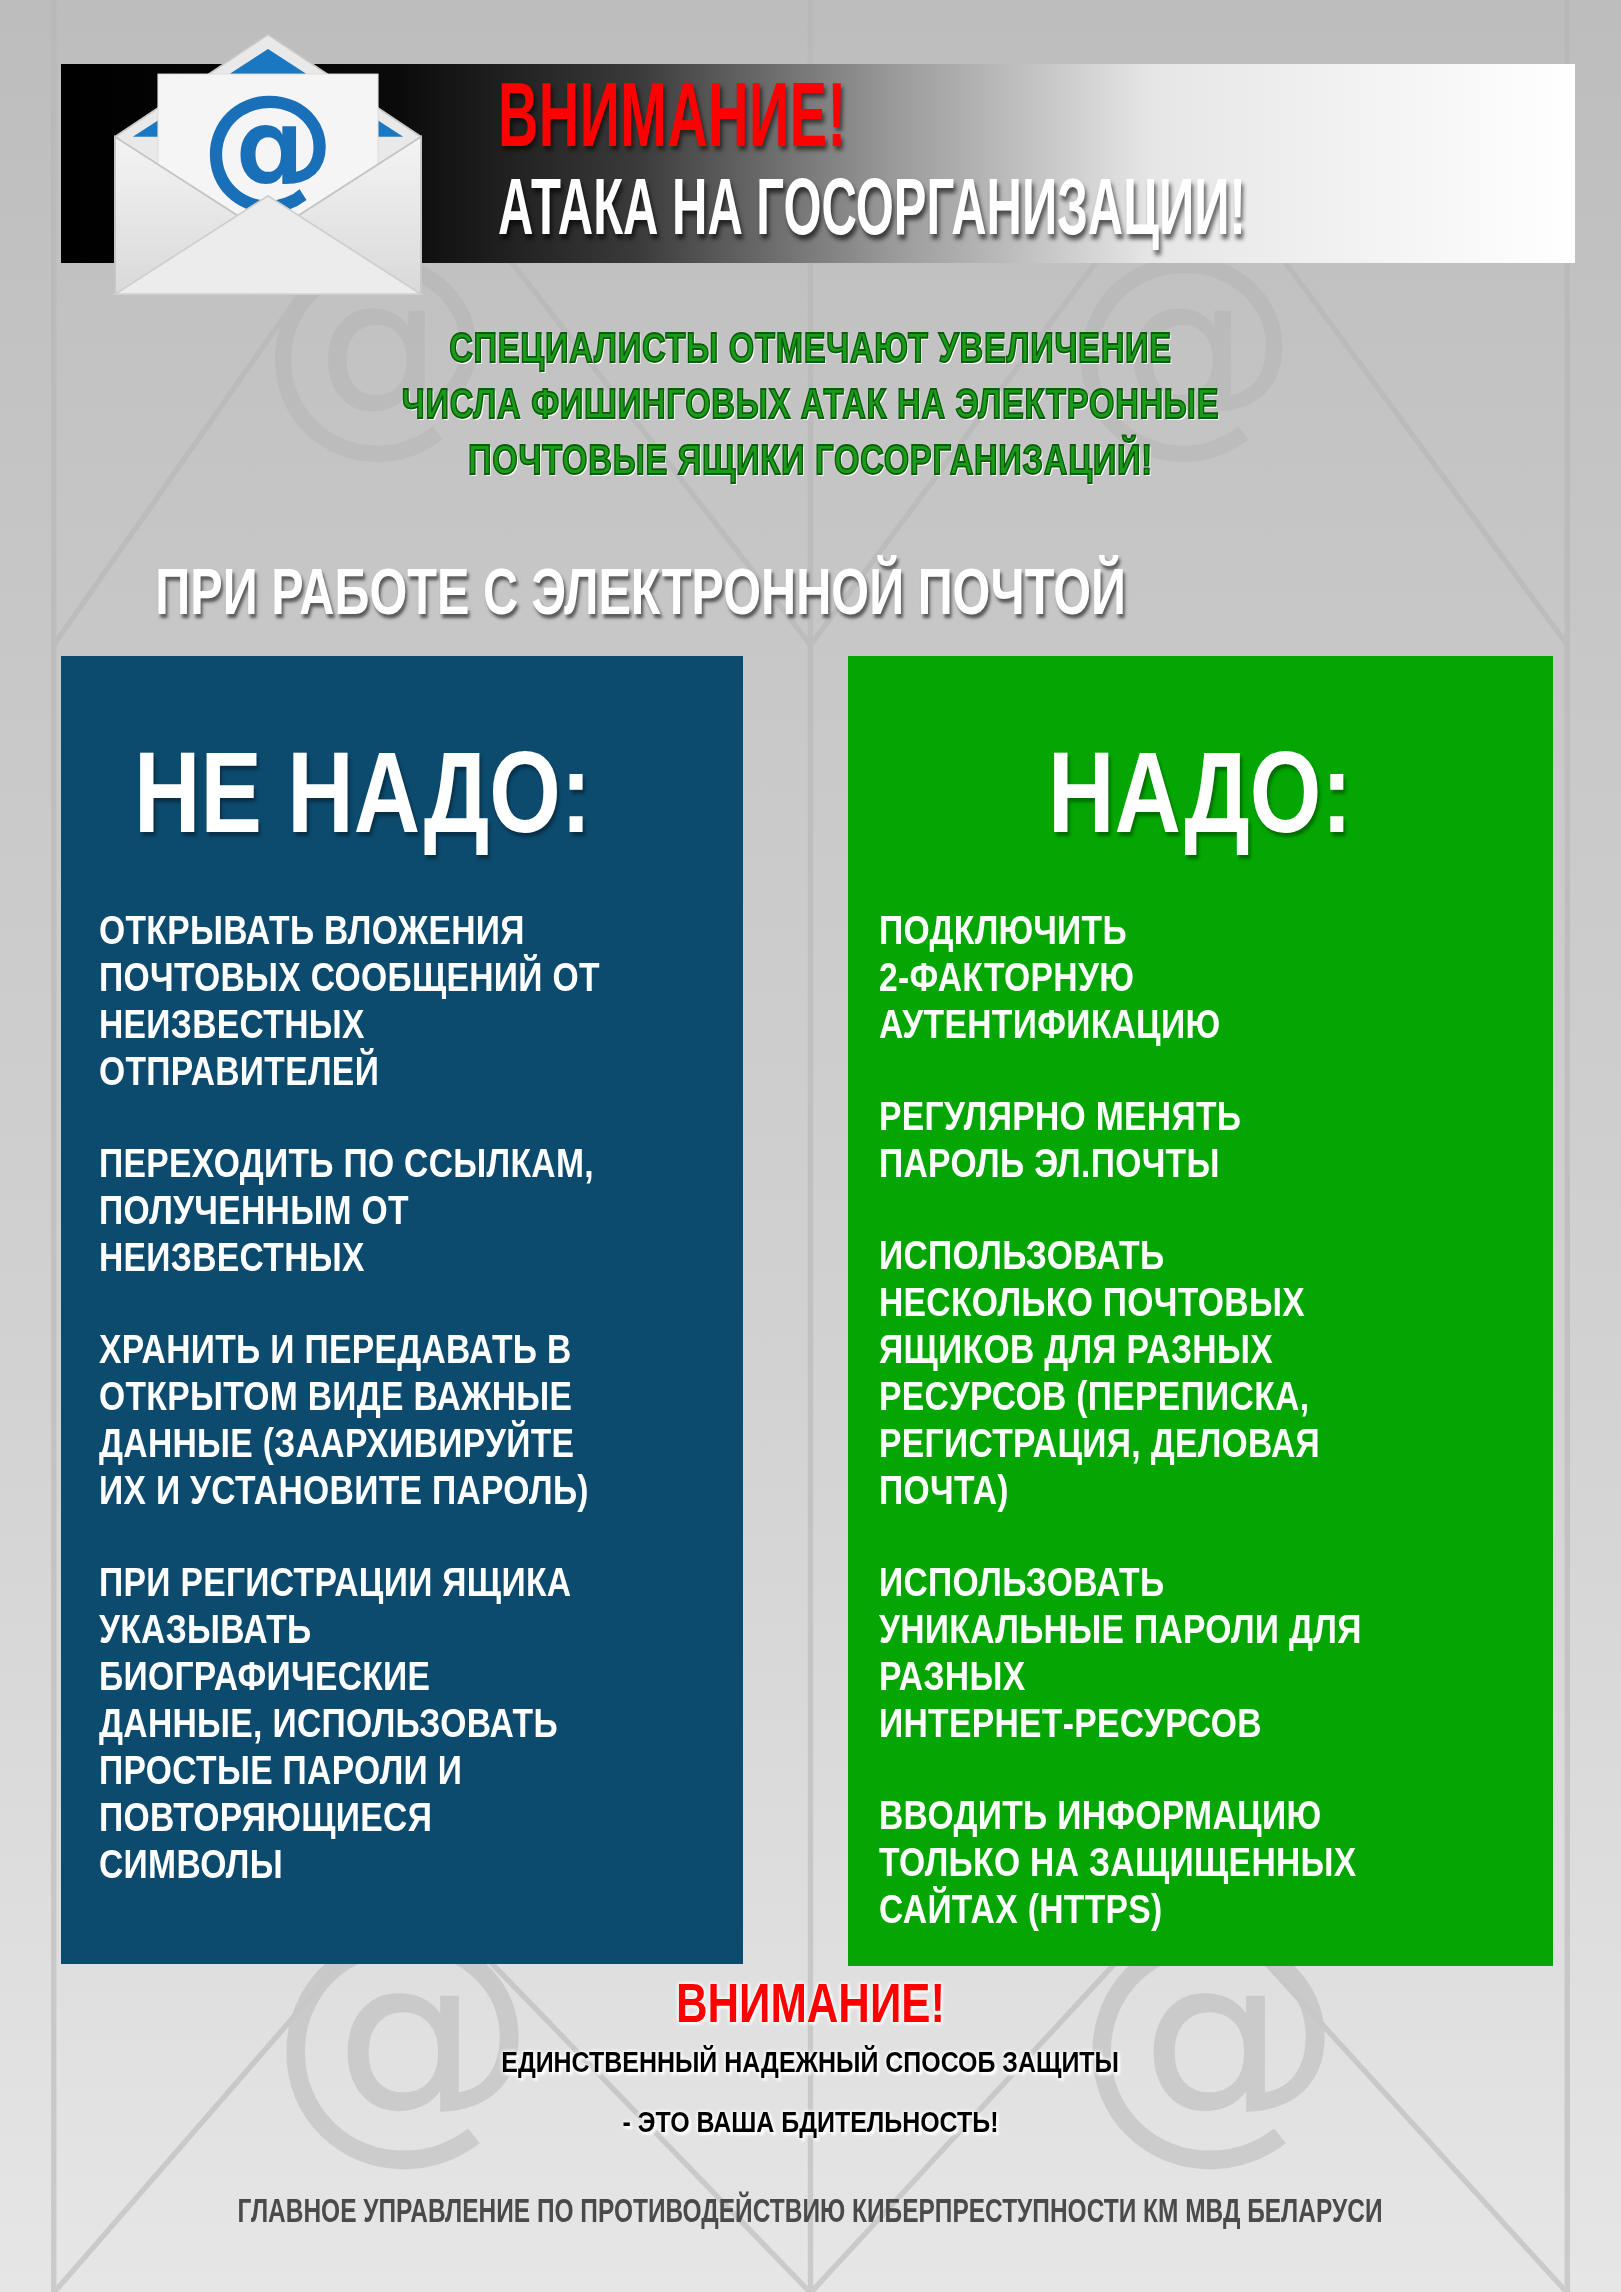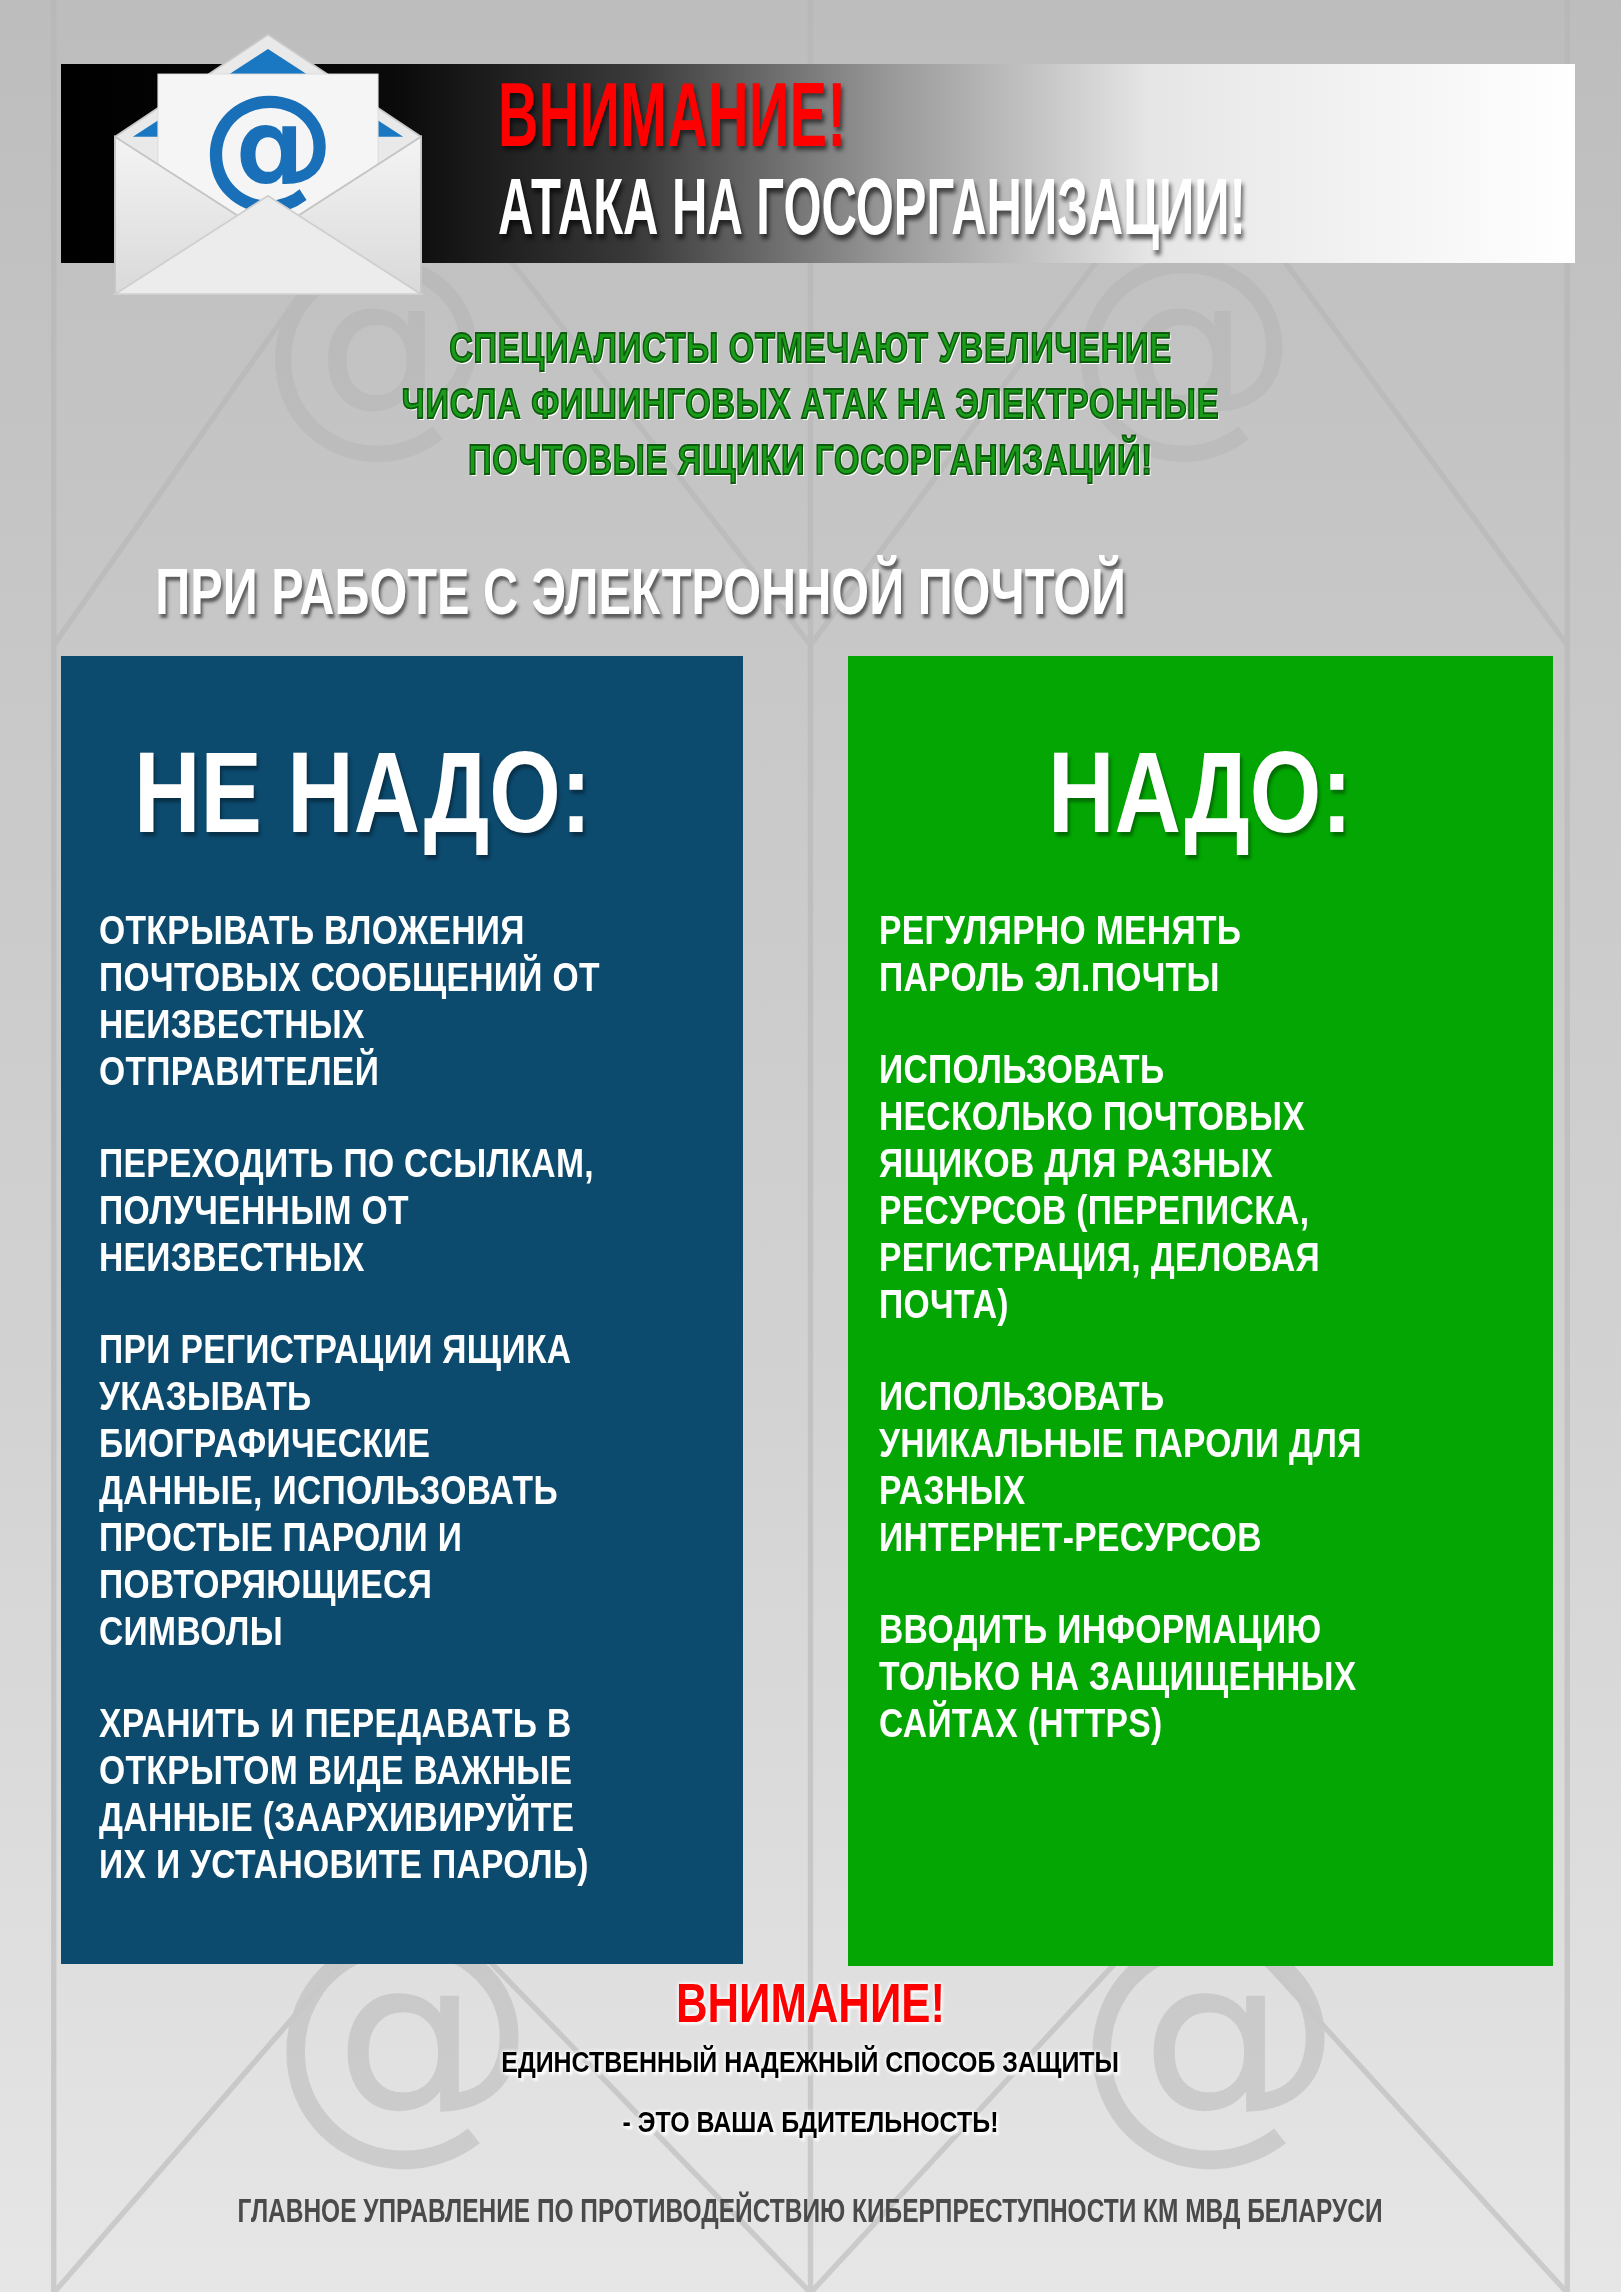--- a/index.html
+++ b/index.html
@@ -132,40 +132,45 @@
       <div class="item-line">ПОЧТОВЫХ СООБЩЕНИЙ ОТ</div>
       <div class="item-line">НЕИЗВЕСТНЫХ</div>
       <div class="item-line">ОТПРАВИТЕЛЕЙ</div>
     </div>
     <div class="item">
       <div class="item-line">ПЕРЕХОДИТЬ ПО ССЫЛКАМ,</div>
       <div class="item-line">ПОЛУЧЕННЫМ ОТ</div>
       <div class="item-line">НЕИЗВЕСТНЫХ</div>
     </div>
     <div class="item">
+      <div class="item-line">ХРАНИТЬ И ПЕРЕДАВАТЬ В</div>
+      <div class="item-line">ОТКРЫТОМ ВИДЕ ВАЖНЫЕ</div>
+      <div class="item-line">ДАННЫЕ (ЗААРХИВИРУЙТЕ</div>
+      <div class="item-line">ИХ И УСТАНОВИТЕ ПАРОЛЬ)</div>
+    </div>
+    <div class="item">
       <div class="item-line">ПРИ РЕГИСТРАЦИИ ЯЩИКА</div>
       <div class="item-line">УКАЗЫВАТЬ</div>
       <div class="item-line">БИОГРАФИЧЕСКИЕ</div>
       <div class="item-line">ДАННЫЕ, ИСПОЛЬЗОВАТЬ</div>
       <div class="item-line">ПРОСТЫЕ ПАРОЛИ И</div>
       <div class="item-line">ПОВТОРЯЮЩИЕСЯ</div>
       <div class="item-line">СИМВОЛЫ</div>
     </div>
-    <div class="item">
-      <div class="item-line">ХРАНИТЬ И ПЕРЕДАВАТЬ В</div>
-      <div class="item-line">ОТКРЫТОМ ВИДЕ ВАЖНЫЕ</div>
-      <div class="item-line">ДАННЫЕ (ЗААРХИВИРУЙТЕ</div>
-      <div class="item-line">ИХ И УСТАНОВИТЕ ПАРОЛЬ)</div>
-    </div>
   </div>
 </div>
 
 <div class="panel green">
   <div class="panel-title"><span>НАДО:</span></div>
   <div class="items">
+    <div class="item">
+      <div class="item-line">ПОДКЛЮЧИТЬ</div>
+      <div class="item-line">2-ФАКТОРНУЮ</div>
+      <div class="item-line">АУТЕНТИФИКАЦИЮ</div>
+    </div>
     <div class="item">
       <div class="item-line">РЕГУЛЯРНО МЕНЯТЬ</div>
       <div class="item-line">ПАРОЛЬ ЭЛ.ПОЧТЫ</div>
     </div>
     <div class="item">
       <div class="item-line">ИСПОЛЬЗОВАТЬ</div>
       <div class="item-line">НЕСКОЛЬКО ПОЧТОВЫХ</div>
       <div class="item-line">ЯЩИКОВ ДЛЯ РАЗНЫХ</div>
       <div class="item-line">РЕСУРСОВ (ПЕРЕПИСКА,</div>
       <div class="item-line">РЕГИСТРАЦИЯ, ДЕЛОВАЯ</div>

